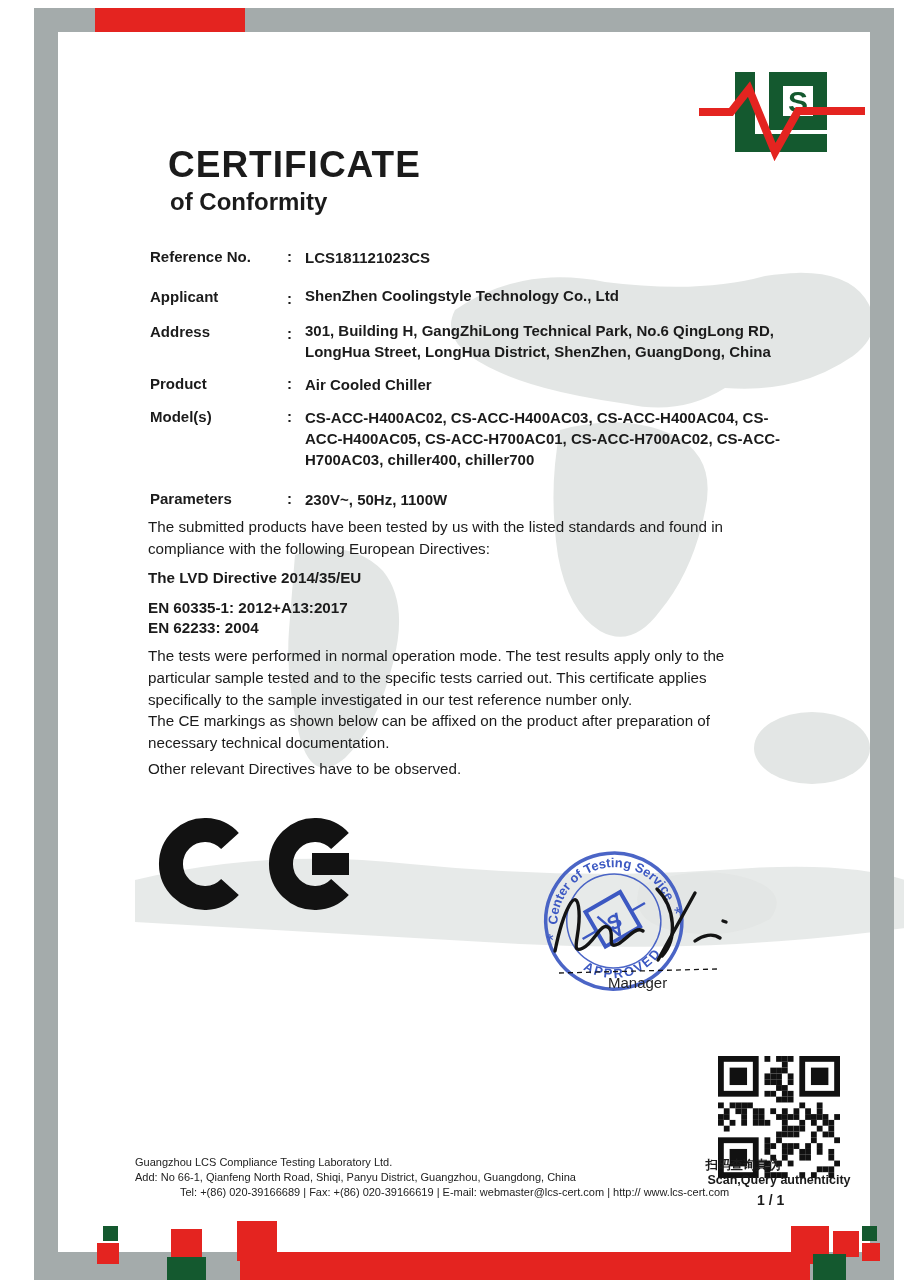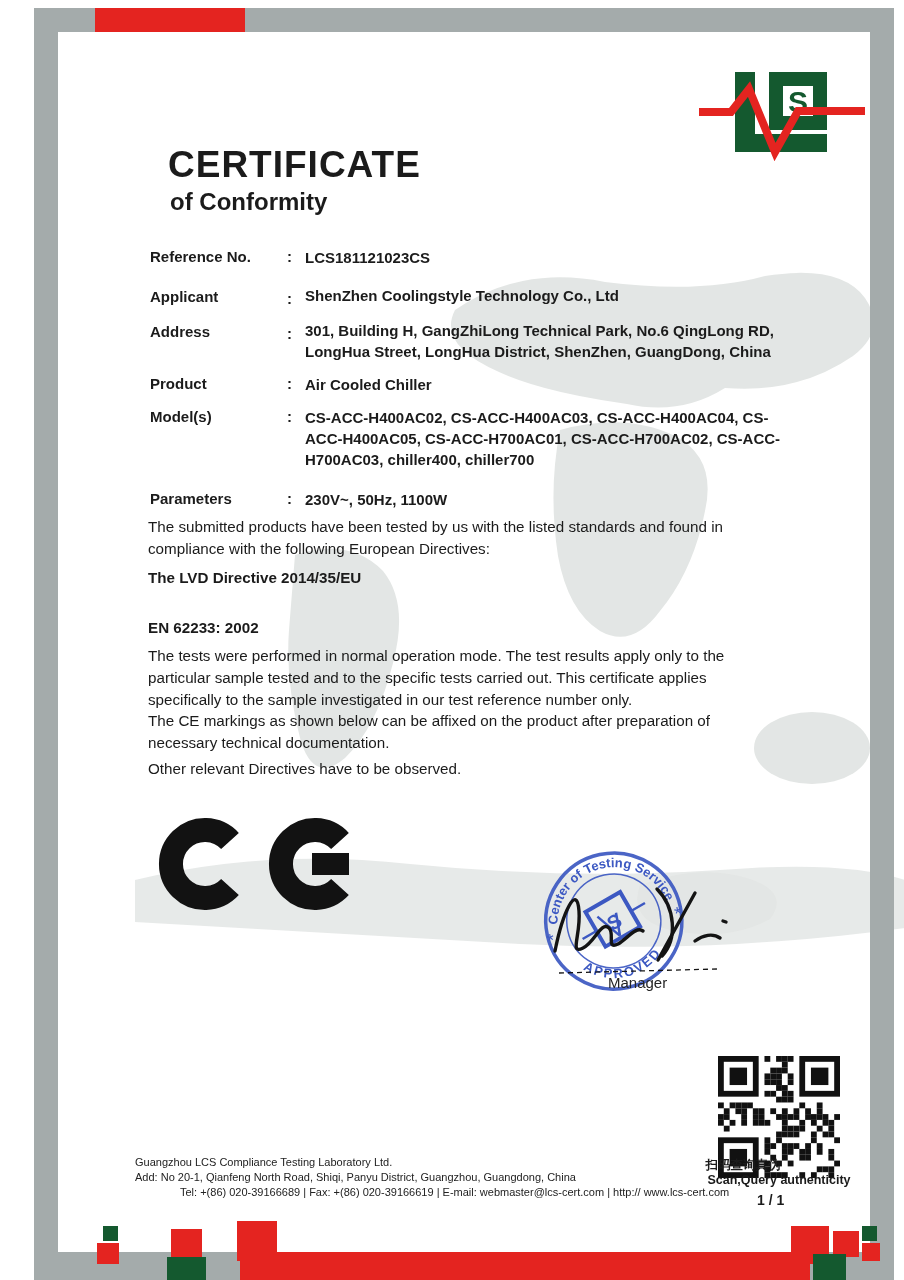--- a/index.html
+++ b/index.html
@@ -100,21 +100,22 @@
   <div class="abs flabel" style="left:150px;top:408px;">Model(s)</div>
   <div class="abs fcolon" style="left:287px;top:408px;">:</div>
   <div class="abs fvalue" style="left:305px;top:407px;width:492px;">CS-ACC-H400AC02, CS-ACC-H400AC03, CS-ACC-H400AC04, CS-ACC-H400AC05, CS-ACC-H700AC01, CS-ACC-H700AC02, CS-ACC-H700AC03, chiller400, chiller700</div>
 
   <div class="abs flabel" style="left:150px;top:490px;">Parameters</div>
   <div class="abs fcolon" style="left:287px;top:490px;">:</div>
   <div class="abs fvalue" style="left:305px;top:489px;width:505px;">230V~, 50Hz, 1100W</div>
 
   <div class="abs para" style="left:148px;top:516px;">The submitted products have been tested by us with the listed standards and found in compliance with the following European Directives:</div>
   <div class="abs para para-b" style="left:148px;top:567px;">The LVD Directive 2014/35/EU</div>
-  <div class="abs para para-b" style="left:148px;top:617px;">EN 62233: 2002</div>
+  <div class="abs para para-b" style="left:148px;top:597px;">EN 60335-1: 2012+A13:2017</div>
+  <div class="abs para para-b" style="left:148px;top:617px;">EN 62233: 2004</div>
   <div class="abs para" style="left:148px;top:645px;">The tests were performed in normal operation mode. The test results apply only to the particular sample tested and to the specific tests carried out. This certificate applies specifically to the sample investigated in our test reference number only.</div>
   <div class="abs para" style="left:148px;top:710px;">The CE markings as shown below can be affixed on the product after preparation of necessary technical documentation.</div>
   <div class="abs para" style="left:148px;top:758px;">Other relevant Directives have to be observed.</div>
 
   <svg class="abs" style="left:142px;top:808px;" width="235" height="112" viewBox="0 0 235 112">
     <path d="M88,33 A34,34 0 1 0 88,79" fill="none" stroke="#121212" stroke-width="24" stroke-linecap="butt"></path>
     <path d="M198,33 A34,34 0 1 0 198,79" fill="none" stroke="#121212" stroke-width="24" stroke-linecap="butt"></path>
     <path d="M170,56 L207,56" fill="none" stroke="#121212" stroke-width="22"></path>
   </svg>
 
@@ -284,16 +285,16 @@
       <rect x="92.95238095238095" y="11.619047619047619" width="17.428571428571427" height="17.428571428571427" fill="#111"></rect>
       <rect x="0" y="81.33333333333333" width="40.666666666666664" height="40.666666666666664" fill="#111"></rect>
       <rect x="5.809523809523809" y="87.14285714285714" width="29.047619047619047" height="29.047619047619047" fill="#fff"></rect>
       <rect x="11.619047619047619" y="92.95238095238095" width="17.428571428571427" height="17.428571428571427" fill="#111"></rect>
     </svg>
   <div class="abs qr-cap" style="left:648px;top:1157px;">扫码查询真伪</div>
   <div class="abs qr-cap" style="left:684px;top:1173px;">Scan,Query authenticity</div>
   <div class="abs pagenum" style="left:757px;top:1192px;">1 / 1</div>
 
   <div class="abs foot" style="left:135px;top:1155px;">Guangzhou LCS Compliance Testing Laboratory Ltd.</div>
-  <div class="abs foot" style="left:135px;top:1170px;">Add: No 20-1, Qianfeng North Road, Shiqi, Panyu District, Guangzhou, Guangdong, China</div>
+  <div class="abs foot" style="left:135px;top:1170px;">Add: No 66-1, Qianfeng North Road, Shiqi, Panyu District, Guangzhou, Guangdong, China</div>
   <div class="abs foot" style="left:135px;top:1185px;margin-left:45px;">Tel: +(86) 020-39166689  |  Fax: +(86) 020-39166619  |  E-mail: webmaster@lcs-cert.com  |  http:// www.lcs-cert.com</div>
 
 </div>
 
 </body></html>

